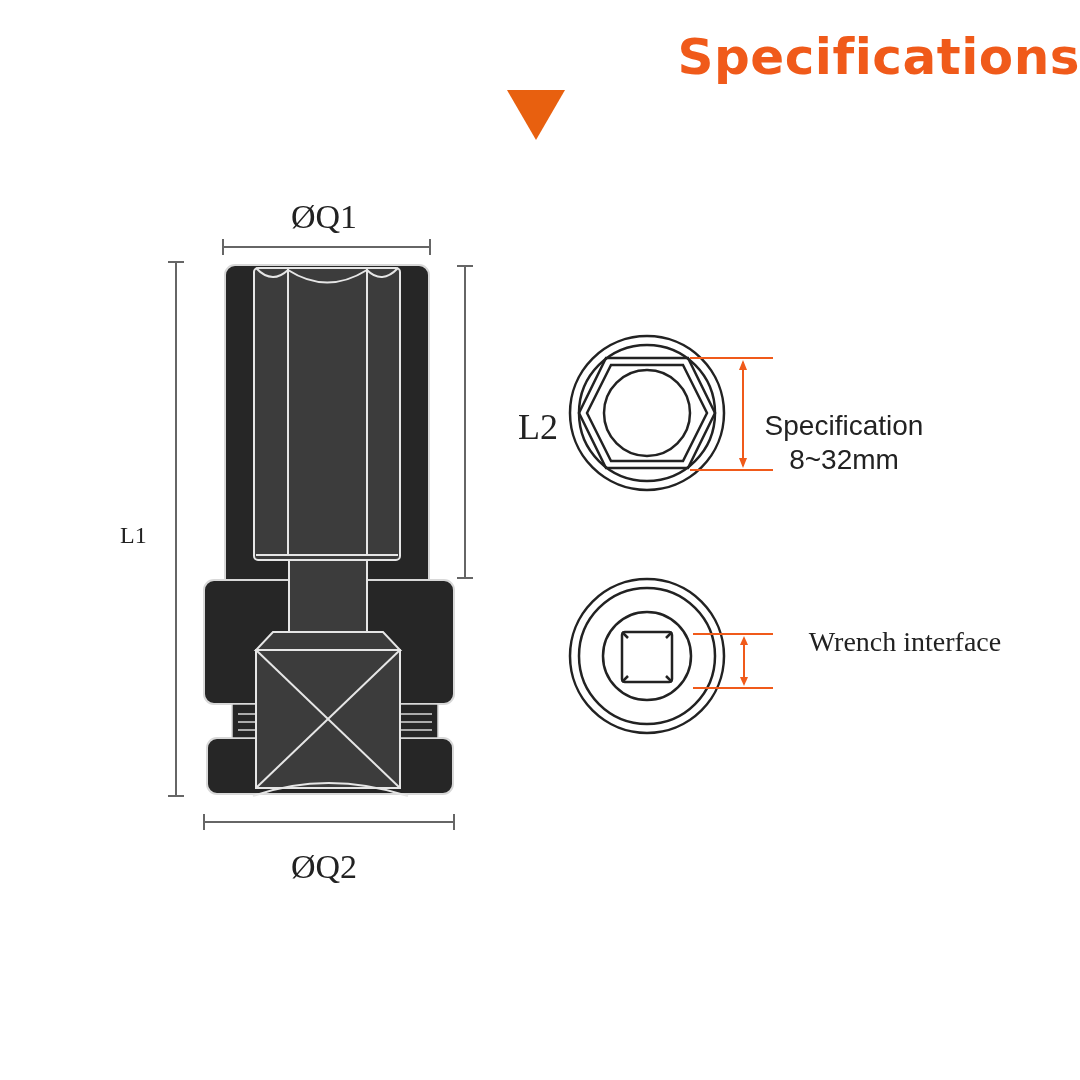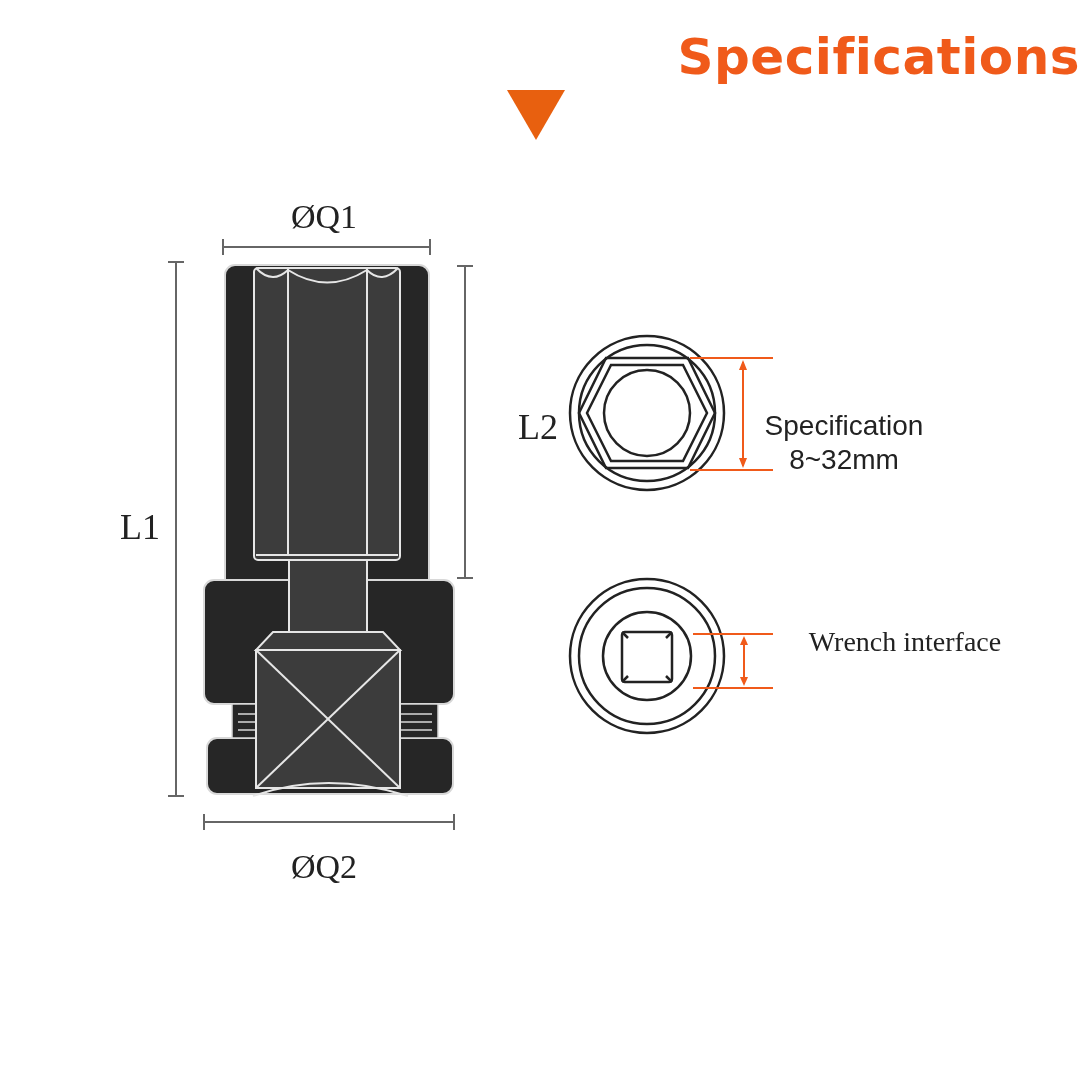--- a/index.html
+++ b/index.html
@@ -115,21 +115,21 @@
       <line x1="693" y1="634" x2="773" y2="634"></line>
       <line x1="693" y1="688" x2="773" y2="688"></line>
       <line x1="744" y1="638" x2="744" y2="684"></line>
     </g>
     <polygon points="744,636 740,645 748,645" fill="#f05a1a"></polygon>
     <polygon points="744,686 740,677 748,677" fill="#f05a1a"></polygon>
   </g>
 </svg>
 
 <div class="label" style="left:291px; top:198px; font-size:34px;">ØQ1</div>
-<div class="label" style="left:120px; top:506px; font-size:36px;">L1</div>
+<div class="label" style="left:120px; top:522px; font-size:24px;">L1</div>
 <div class="label" style="left:478px; top:406px; font-size:36px;margin-left:40px;">L2</div>
 <div class="label" style="left:291px; top:836px; font-size:34px;margin-top:12px;">ØQ2</div>
 
 <div class="spec-text" style="left:744px; top:389px; width:200px;margin-top:20px;">
   <div>Specification</div>
   <div>8~32mm</div>
 </div>
 
 <div class="spec-text" style="left:785px; top:625px; width:240px;font-family:Liberation Serif, serif;">
   <div>Wrench interface</div>

